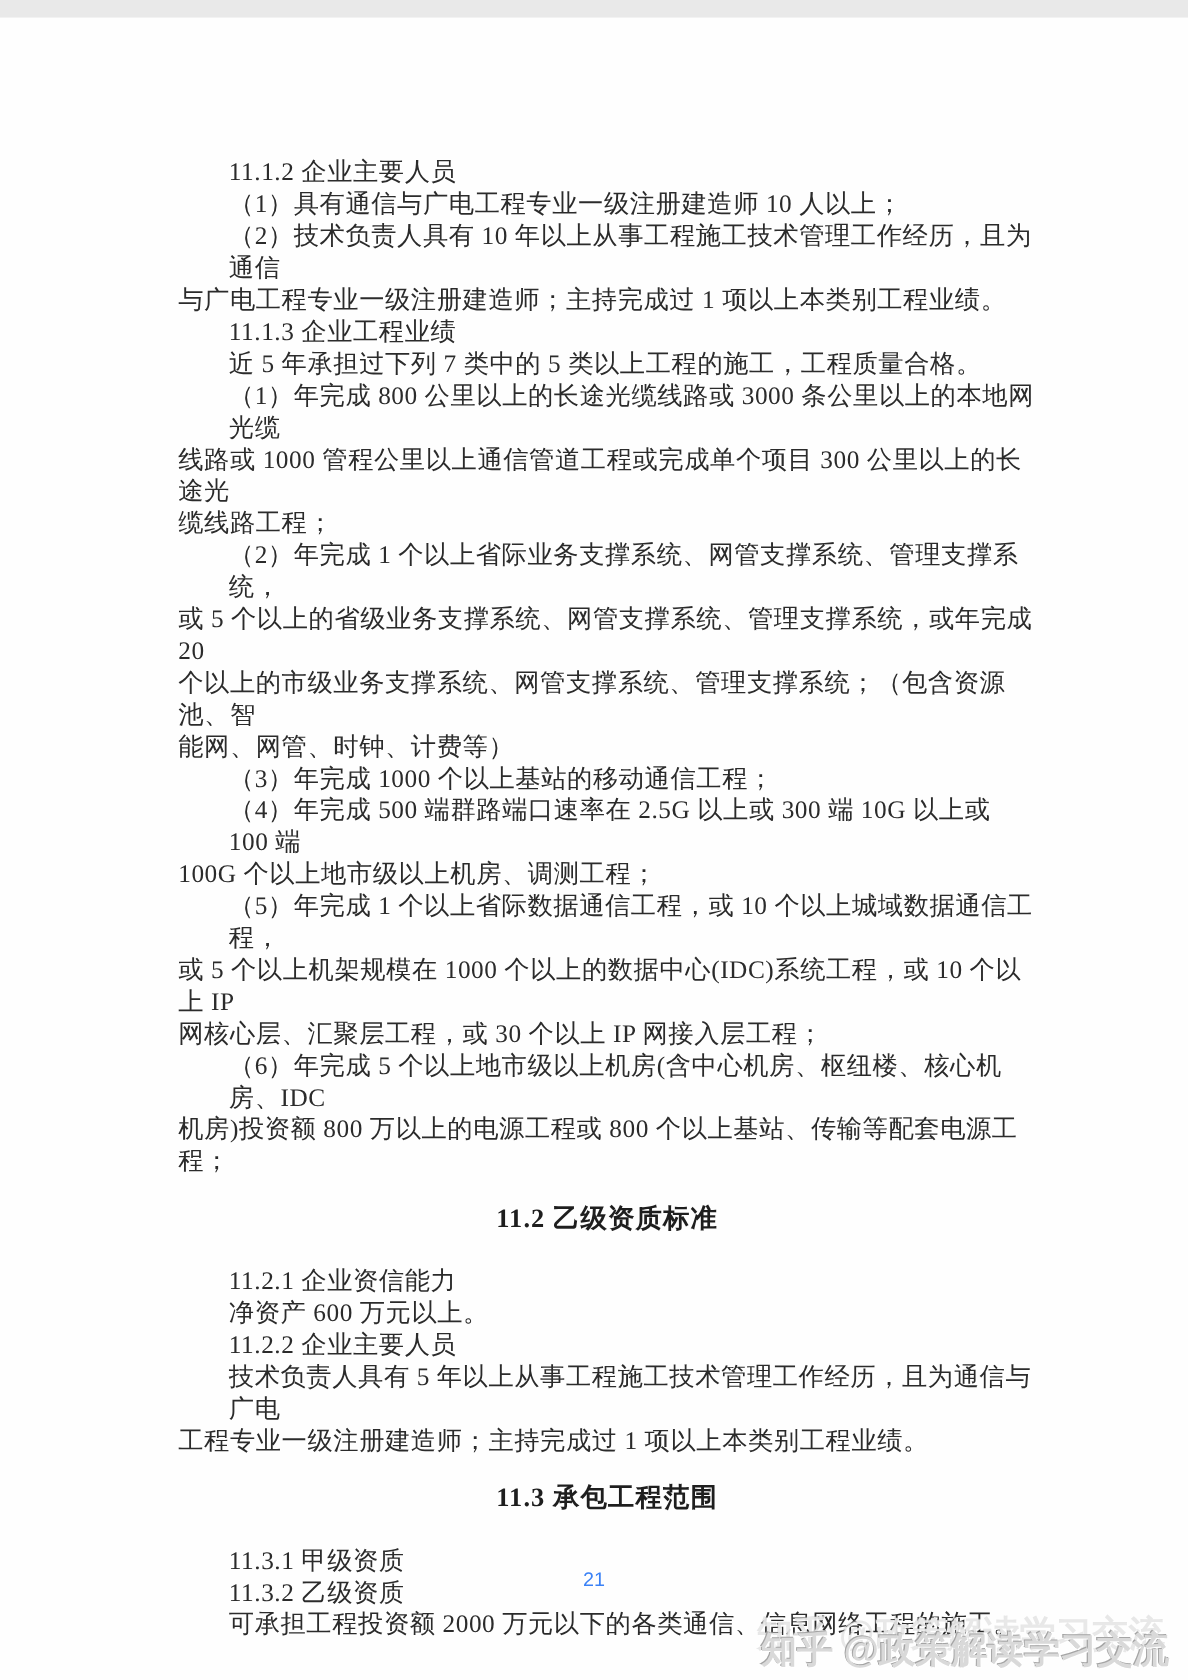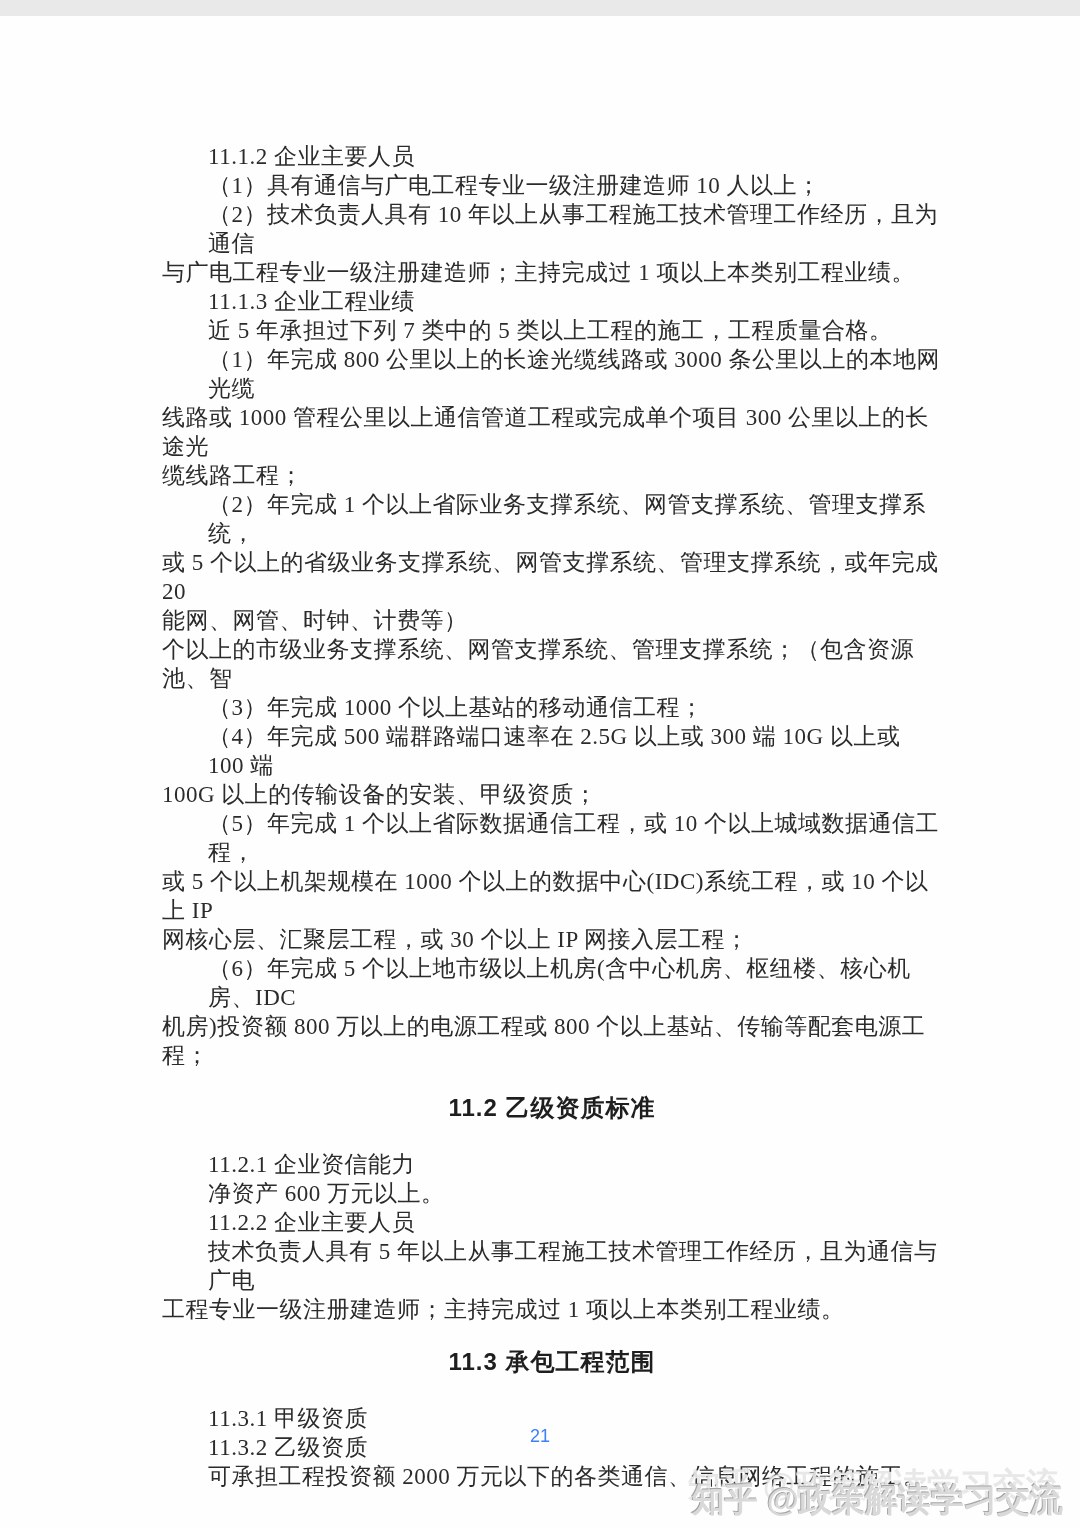--- a/index.html
+++ b/index.html
@@ -26,21 +26,21 @@
   .line {
     font-size: 23px;
     line-height: 29px;
     letter-spacing: 0.5px;
     text-align: left;
   }
   .line.indent {
     padding-left: 46px;
   }
   .h2 {
-    font-family: Liberation Sans, sans-serif;
+    font-family: Liberation Serif, serif;
     font-weight: 700;
     font-size: 24px;
     line-height: 30px;
     text-align: center;
     color: #1e1e1e;
     margin: 23px 0 27px 0;
     letter-spacing: 1px;
   }
   .page-number {
     position: absolute;
@@ -84,25 +84,25 @@
       <div class="line indent">（1）具有通信与广电工程专业一级注册建造师 10 人以上；</div>
       <div class="line indent">（2）技术负责人具有 10 年以上从事工程施工技术管理工作经历，且为通信</div>
       <div class="line">与广电工程专业一级注册建造师；主持完成过 1 项以上本类别工程业绩。</div>
       <div class="line indent">11.1.3 企业工程业绩</div>
       <div class="line indent">近 5 年承担过下列 7 类中的 5 类以上工程的施工，工程质量合格。</div>
       <div class="line indent">（1）年完成 800 公里以上的长途光缆线路或 3000 条公里以上的本地网光缆</div>
       <div class="line">线路或 1000 管程公里以上通信管道工程或完成单个项目 300 公里以上的长途光</div>
       <div class="line">缆线路工程；</div>
       <div class="line indent">（2）年完成 1 个以上省际业务支撑系统、网管支撑系统、管理支撑系统，</div>
       <div class="line">或 5 个以上的省级业务支撑系统、网管支撑系统、管理支撑系统，或年完成 20</div>
+      <div class="line">个以上的市级业务支撑系统、网管支撑系统、管理支撑系统；（包含资源池、智</div>
       <div class="line">能网、网管、时钟、计费等）</div>
-      <div class="line">个以上的市级业务支撑系统、网管支撑系统、管理支撑系统；（包含资源池、智</div>
       <div class="line indent">（3）年完成 1000 个以上基站的移动通信工程；</div>
       <div class="line indent">（4）年完成 500 端群路端口速率在 2.5G 以上或 300 端 10G 以上或 100 端</div>
-      <div class="line">100G 以上的传输设备的安装、甲级资质；</div>
+      <div class="line">100G 个以上地市级以上机房、调测工程；</div>
       <div class="line indent">（5）年完成 1 个以上省际数据通信工程，或 10 个以上城域数据通信工程，</div>
       <div class="line">或 5 个以上机架规模在 1000 个以上的数据中心(IDC)系统工程，或 10 个以上 IP</div>
       <div class="line">网核心层、汇聚层工程，或 30 个以上 IP 网接入层工程；</div>
       <div class="line indent">（6）年完成 5 个以上地市级以上机房(含中心机房、枢纽楼、核心机房、IDC</div>
       <div class="line">机房)投资额 800 万以上的电源工程或 800 个以上基站、传输等配套电源工程；</div>
       <div class="h2">11.2 乙级资质标准</div>
       <div class="line indent">11.2.1 企业资信能力</div>
       <div class="line indent">净资产 600 万元以上。</div>
       <div class="line indent">11.2.2 企业主要人员</div>
       <div class="line indent">技术负责人具有 5 年以上从事工程施工技术管理工作经历，且为通信与广电</div>

